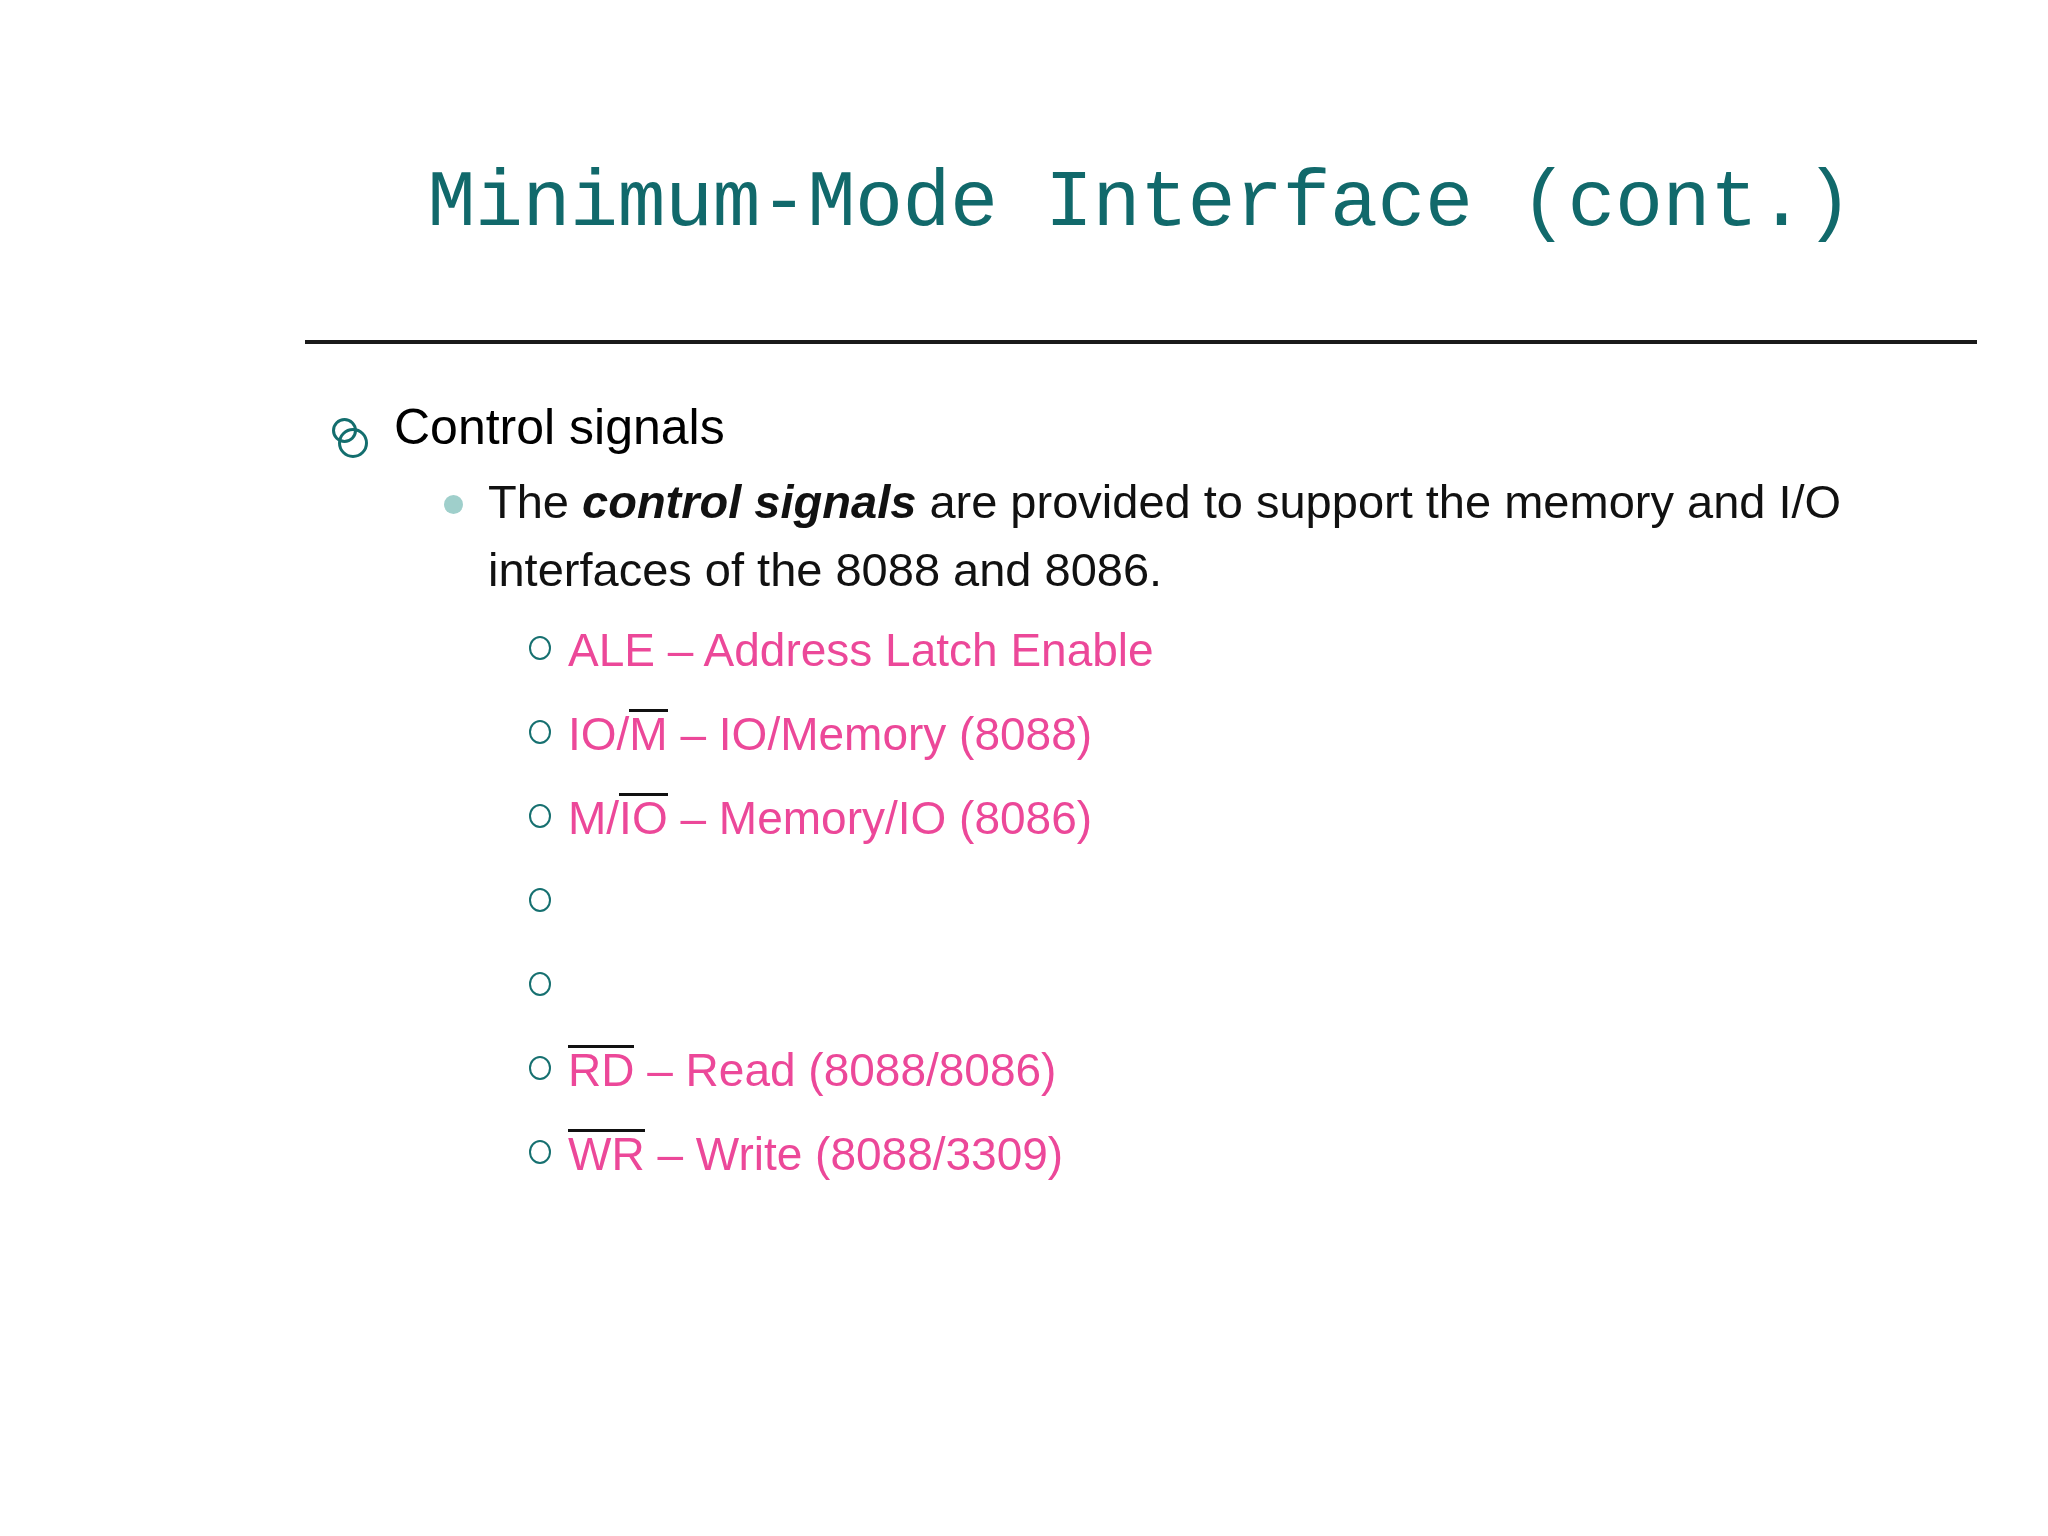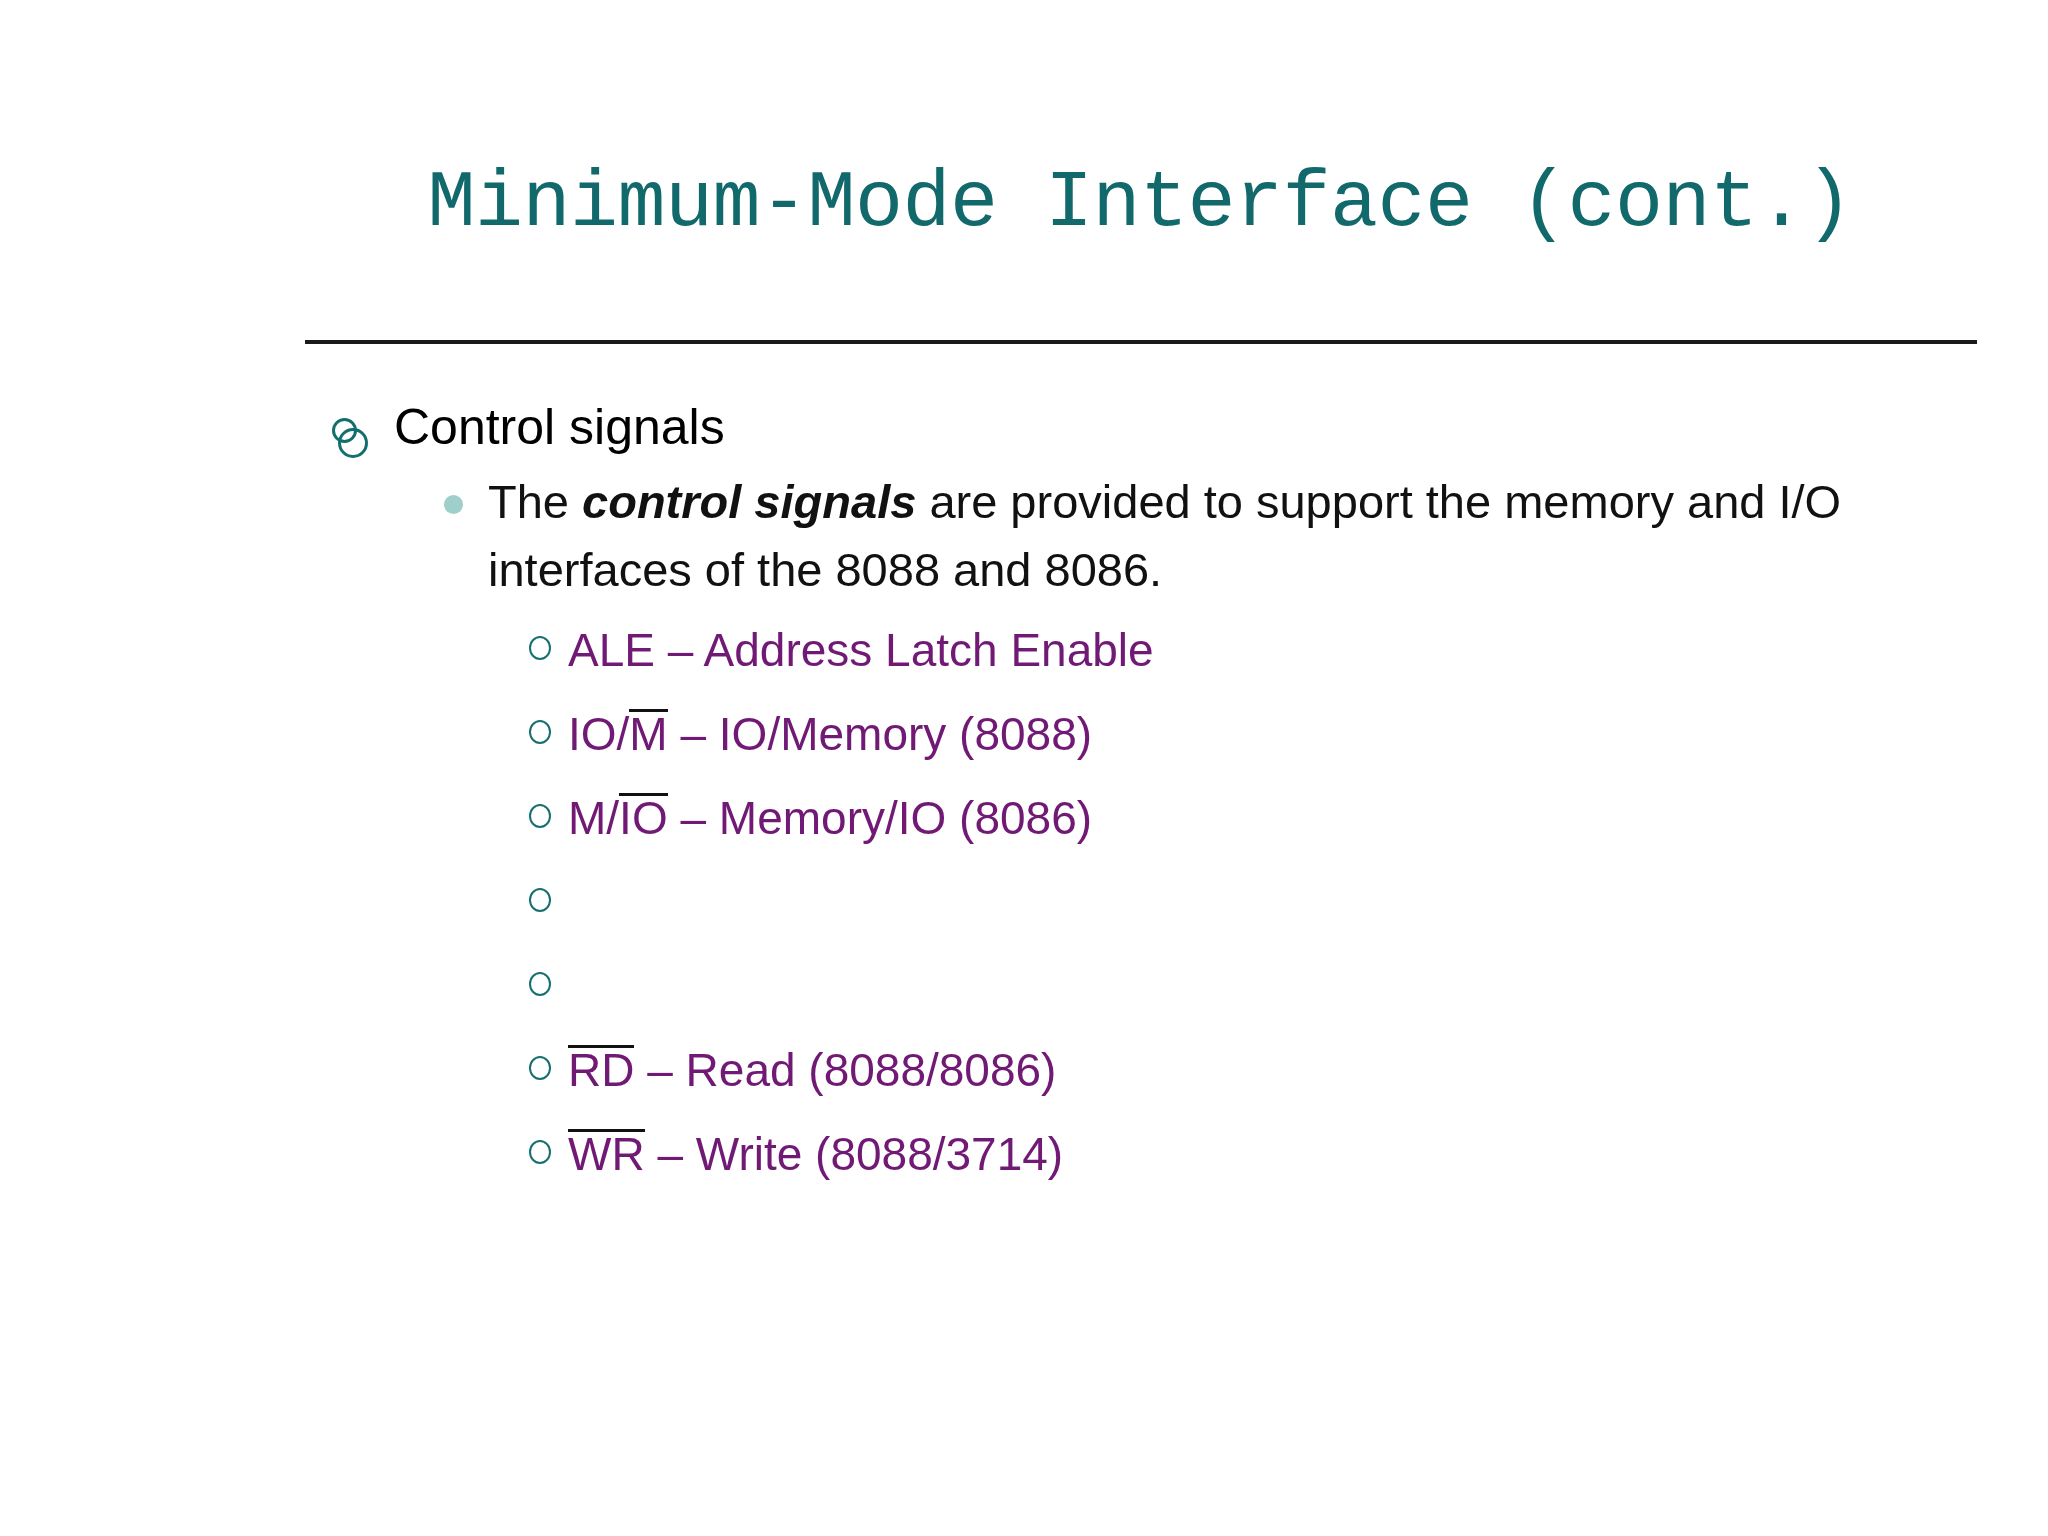--- a/index.html
+++ b/index.html
@@ -128,21 +128,21 @@
     width: 22px;
     height: 24px;
     border: 2px solid #167070;
     border-radius: 50%;
     box-sizing: border-box;
   }
   .lvl3-text {
     font-family: "Liberation Sans", sans-serif;
     font-size: 46px;
     line-height: 84px;
-    color: #701a75;
+    color: #ec4899;
     white-space: nowrap;
   }
   .ovl {
     border-top: 3px solid #111111;
     padding-top: 1px;
     display: inline-block;
     line-height: 0.95;
   }
 </style>
 </head>
@@ -197,18 +197,18 @@
         <span class="hollow-bullet"></span>
       </div>
 
       <div class="lvl3">
         <span class="hollow-bullet"></span>
         <span class="lvl3-text"><span></span><span class="ovl">RD</span><span></span><span> – </span><span>Read (8088/8086)</span></span>
       </div>
 
       <div class="lvl3">
         <span class="hollow-bullet"></span>
-        <span class="lvl3-text"><span></span><span class="ovl">WR</span><span></span><span> – </span><span>Write (8088/3714)</span></span>
+        <span class="lvl3-text"><span></span><span class="ovl">WR</span><span></span><span> – </span><span>Write (8088/3309)</span></span>
       </div>
 
     </div>
   </div>
 </div>
 
 </body></html>

